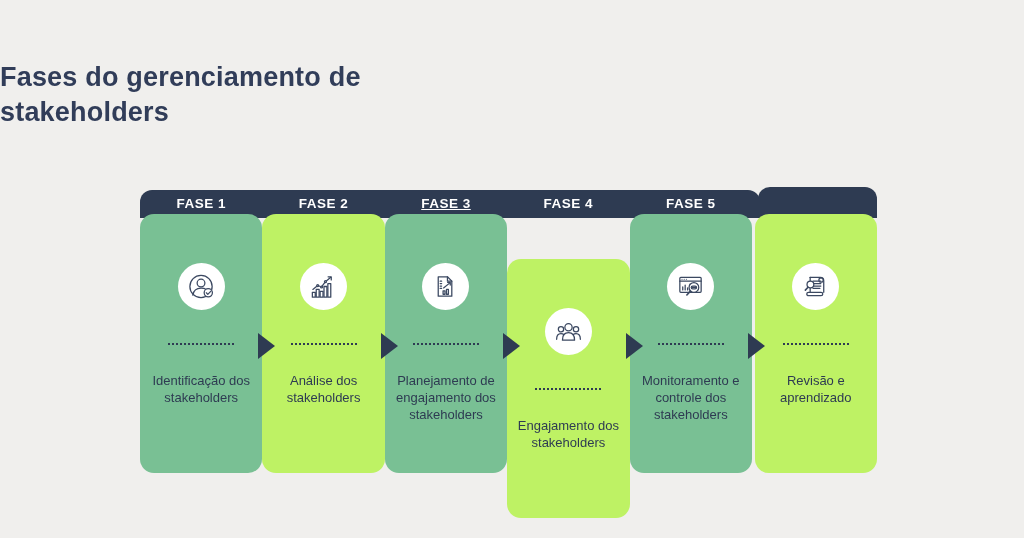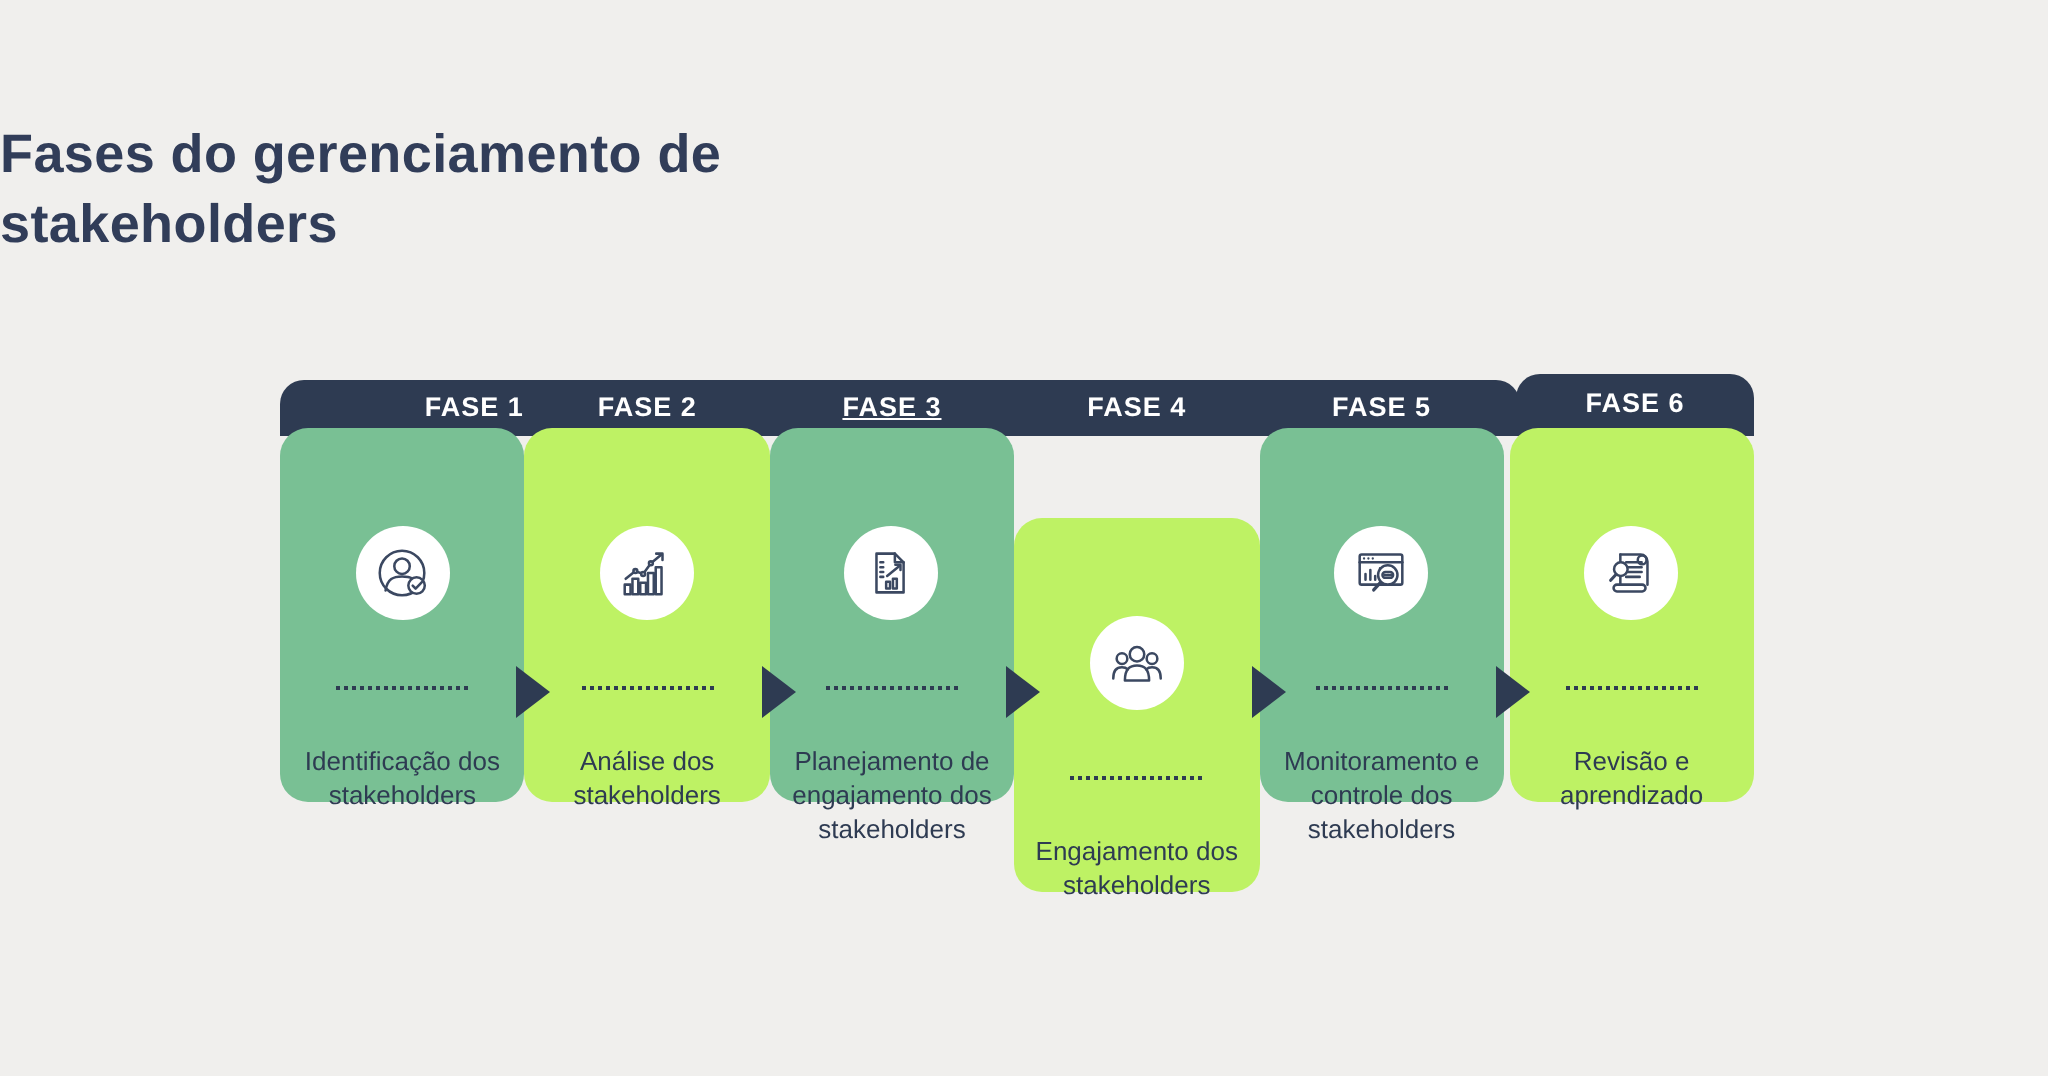--- a/index.html
+++ b/index.html
@@ -27,28 +27,28 @@
   .hdr-tab6{
     position:absolute;left:618px;top:0;width:119px;height:31px;
     background:#2e3b52;border-radius:12px 12px 0 0;z-index:0;
   }
   .hdr-label{
     position:absolute;top:3px;height:28px;width:122.4px;
     line-height:28px;text-align:center;
     color:#ffffff;font-size:13.5px;font-weight:bold;letter-spacing:.5px;
     z-index:4;
   }
-  .hdr-label.p0{left:0;padding-left:36px;}
+  .hdr-label.p0{left:0;}
   .hdr-label.p1{left:122.4px;}
   .hdr-label.p2{left:244.8px;text-decoration:underline;}
   .hdr-label.p3{left:367.2px;}
   .hdr-label.p4{left:489.6px;}
   .hdr-label.p5{left:618px;width:119px;top:1px;}
   .card{
-    position:absolute;top:27px;width:122.4px;height:187px;
+    position:absolute;top:27px;width:122.4px;height:259px;
     border-radius:14px;z-index:1;
     display:flex;flex-direction:column;align-items:center;
   }
   .card.p0{left:0;}
   .card.p1{left:122.4px;}
   .card.p2{left:244.8px;}
   .card.p3{left:367.2px;margin-top:45px;}
   .card.p4{left:489.6px;align-items:center;}
   .card.p5{left:614.6px;width:122.4px;}
   .card.dark{background:#79c094;}
@@ -92,21 +92,20 @@
 <div class="diagram">
 
   <div class="hdr-bar"></div>
   <div class="hdr-tab6"></div>
 
   <div class="hdr-label p0">FASE 1</div>
   <div class="hdr-label p1">FASE 2</div>
   <div class="hdr-label p2">FASE 3</div>
   <div class="hdr-label p3">FASE 4</div>
   <div class="hdr-label p4">FASE 5</div>
-  <div class="hdr-label p5">FASE 6</div>
 
   <div class="card dark p0">
     <div class="icon-circle">
       <svg viewBox="0 0 64 64">
         <g class="ic">
           <circle cx="31" cy="32" r="23"></circle>
           <circle cx="31" cy="25" r="8"></circle>
           <path d="M14 50 C16 38 22 35.5 31 35.5 C40 35.5 45 38 47.5 46"></path>
           <circle cx="46" cy="45" r="8.5" fill="#ffffff"></circle>
           <path d="M42 45 l3 3.2 L51.5 41.5"></path>

